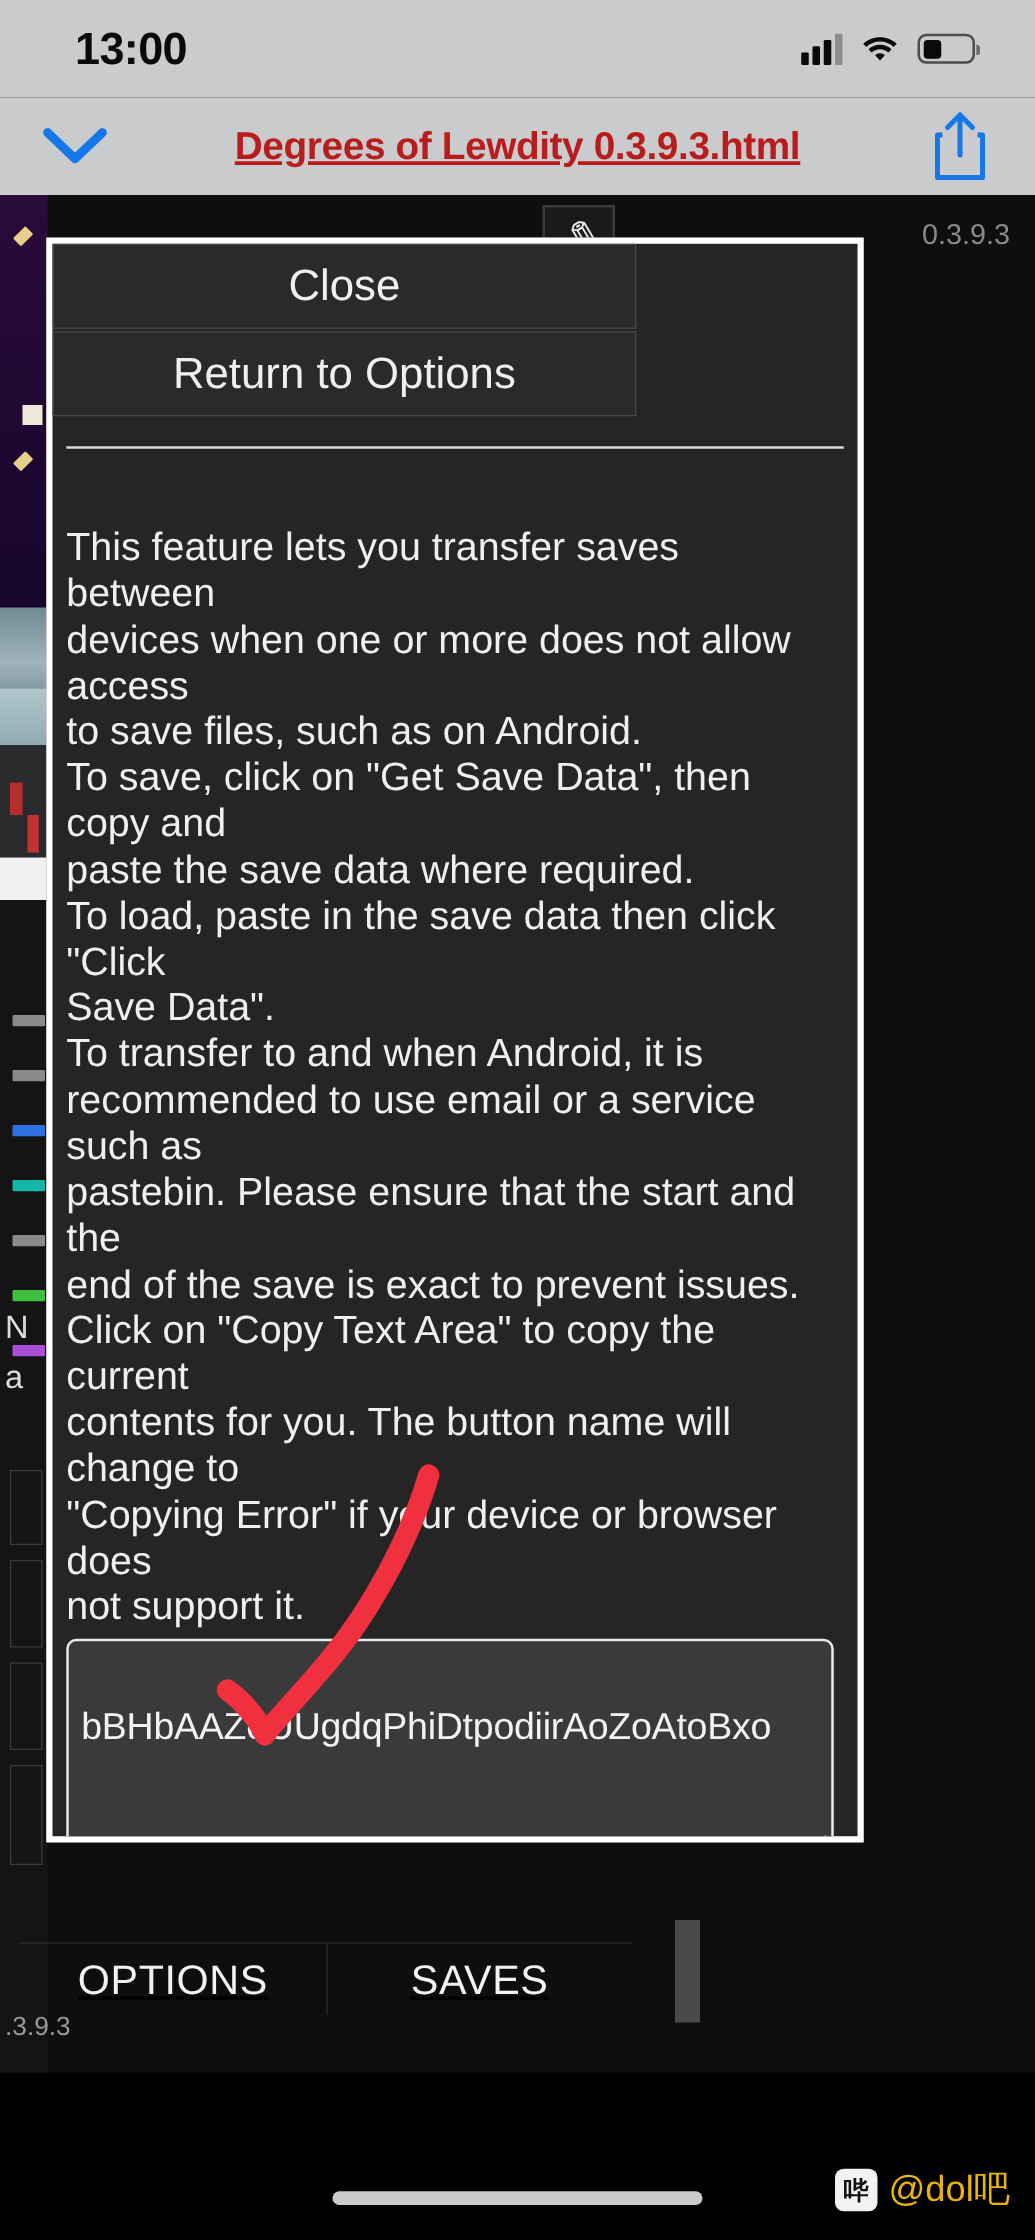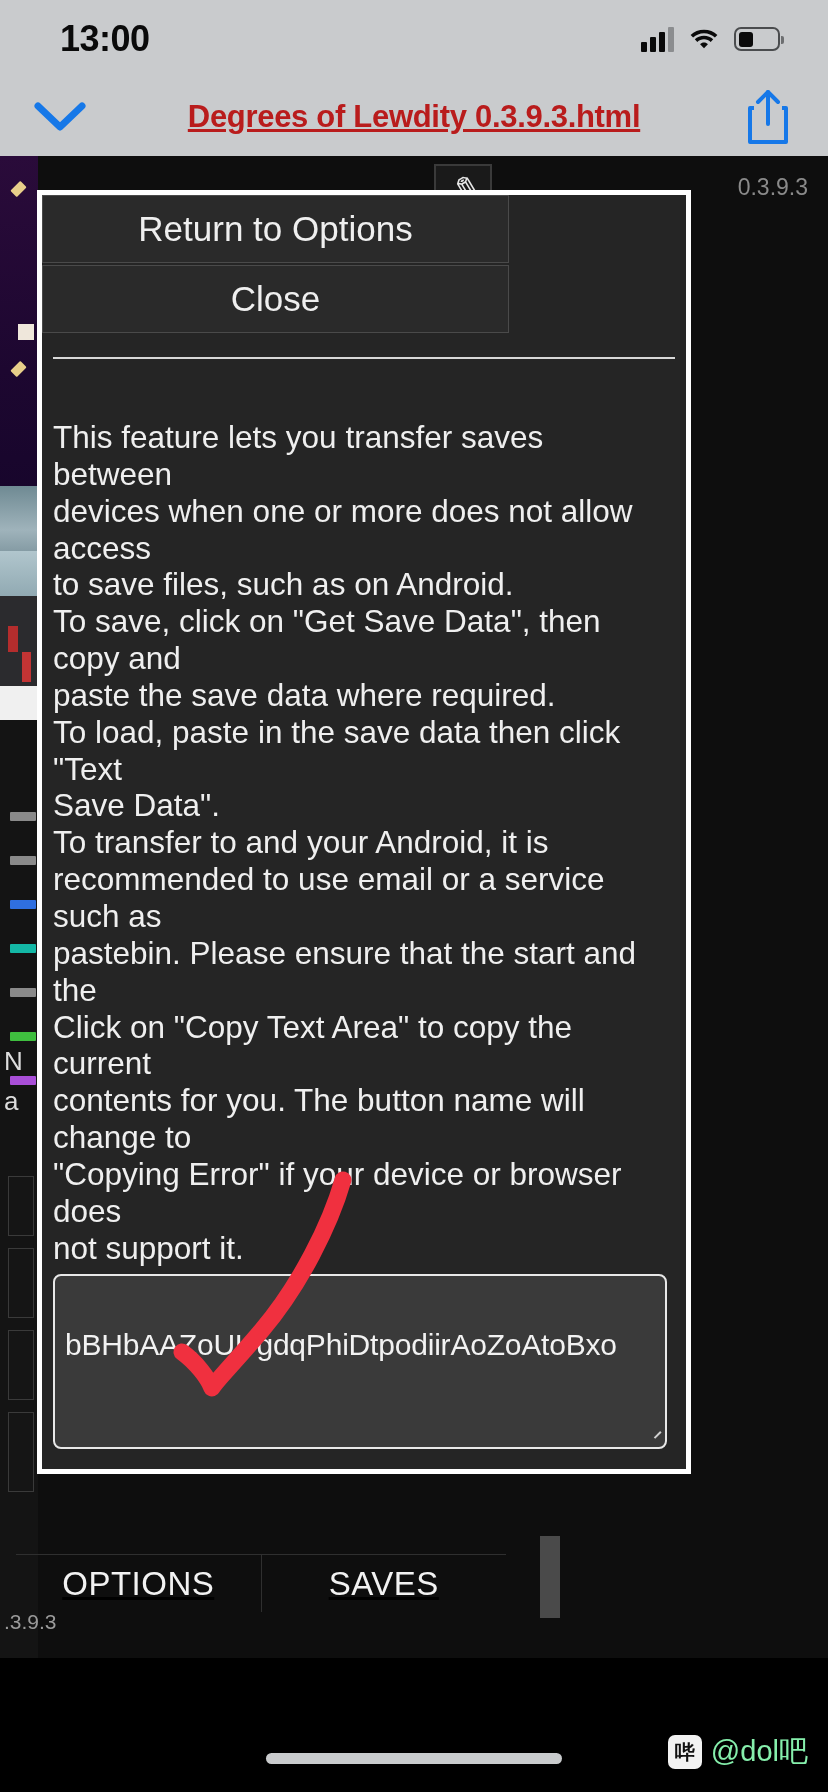--- a/index.html
+++ b/index.html
@@ -162,21 +162,21 @@
     width:296px; height:11px; border-radius:6px; background:#c9cbcd;
   }
   .watermark{
     position:absolute; right:20px; bottom:20px;
     display:flex; align-items:center; gap:9px;
   }
   .wm-badge{
     width:34px; height:34px; border-radius:7px; background:#f2f2f2; color:#111;
     font-size:20px; display:flex; align-items:center; justify-content:center; font-weight:700;
   }
-  .wm-text{ color:#86efac; font-size:29px; }
+  .wm-text{ color:#eab308; font-size:29px; }
 </style>
 </head>
 <body>
 
 <div class="statusbar">
   <div class="clock">13:00</div>
   <div class="status-icons">
     <span class="sig">
       <i></i>
         <i></i>
@@ -257,39 +257,40 @@
     <div class="tab">SAVES</div>
   </div>
   <div class="version-bot">.3.9.3</div>
   <div class="scroll-nub"></div>
 </div>
 
 <div class="modal">
   <div class="modal-inner">
 
     <div class="top-btns">
+      <div class="topbtn">Close</div>
       <div class="topbtn">Return to Options</div>
-      <div class="topbtn">Close</div>
     </div>
 
     <div class="divider-row">
       <div class="rule"></div>
     </div>
 
     <div class="body-text">
       <p>This feature lets you transfer saves between</p>
       <p>devices when one or more does not allow access</p>
       <p>to save files, such as on Android.</p>
       <p>To save, click on "Get Save Data", then copy and</p>
       <p>paste the save data where required.</p>
-      <p>To load, paste in the save data then click "Text</p>
+      <p>To load, paste in the save data then click "Click</p>
       <p>Save Data".</p>
-      <p>To transfer to and your Android, it is</p>
+      <p>To transfer to and when Android, it is</p>
       <p>recommended to use email or a service such as</p>
       <p>pastebin. Please ensure that the start and the</p>
+      <p>end of the save is exact to prevent issues.</p>
       <p>Click on "Copy Text Area" to copy the current</p>
       <p>contents for you. The button name will change to</p>
       <p>"Copying Error" if your device or browser does</p>
       <p>not support it.</p>
     </div>
 
     <div class="ta-wrap">
       <div class="textarea">
         <div class="ta-line">bBHbAAZoUUgdqPhiDtpodiirAoZoAtoBxo</div>
         

